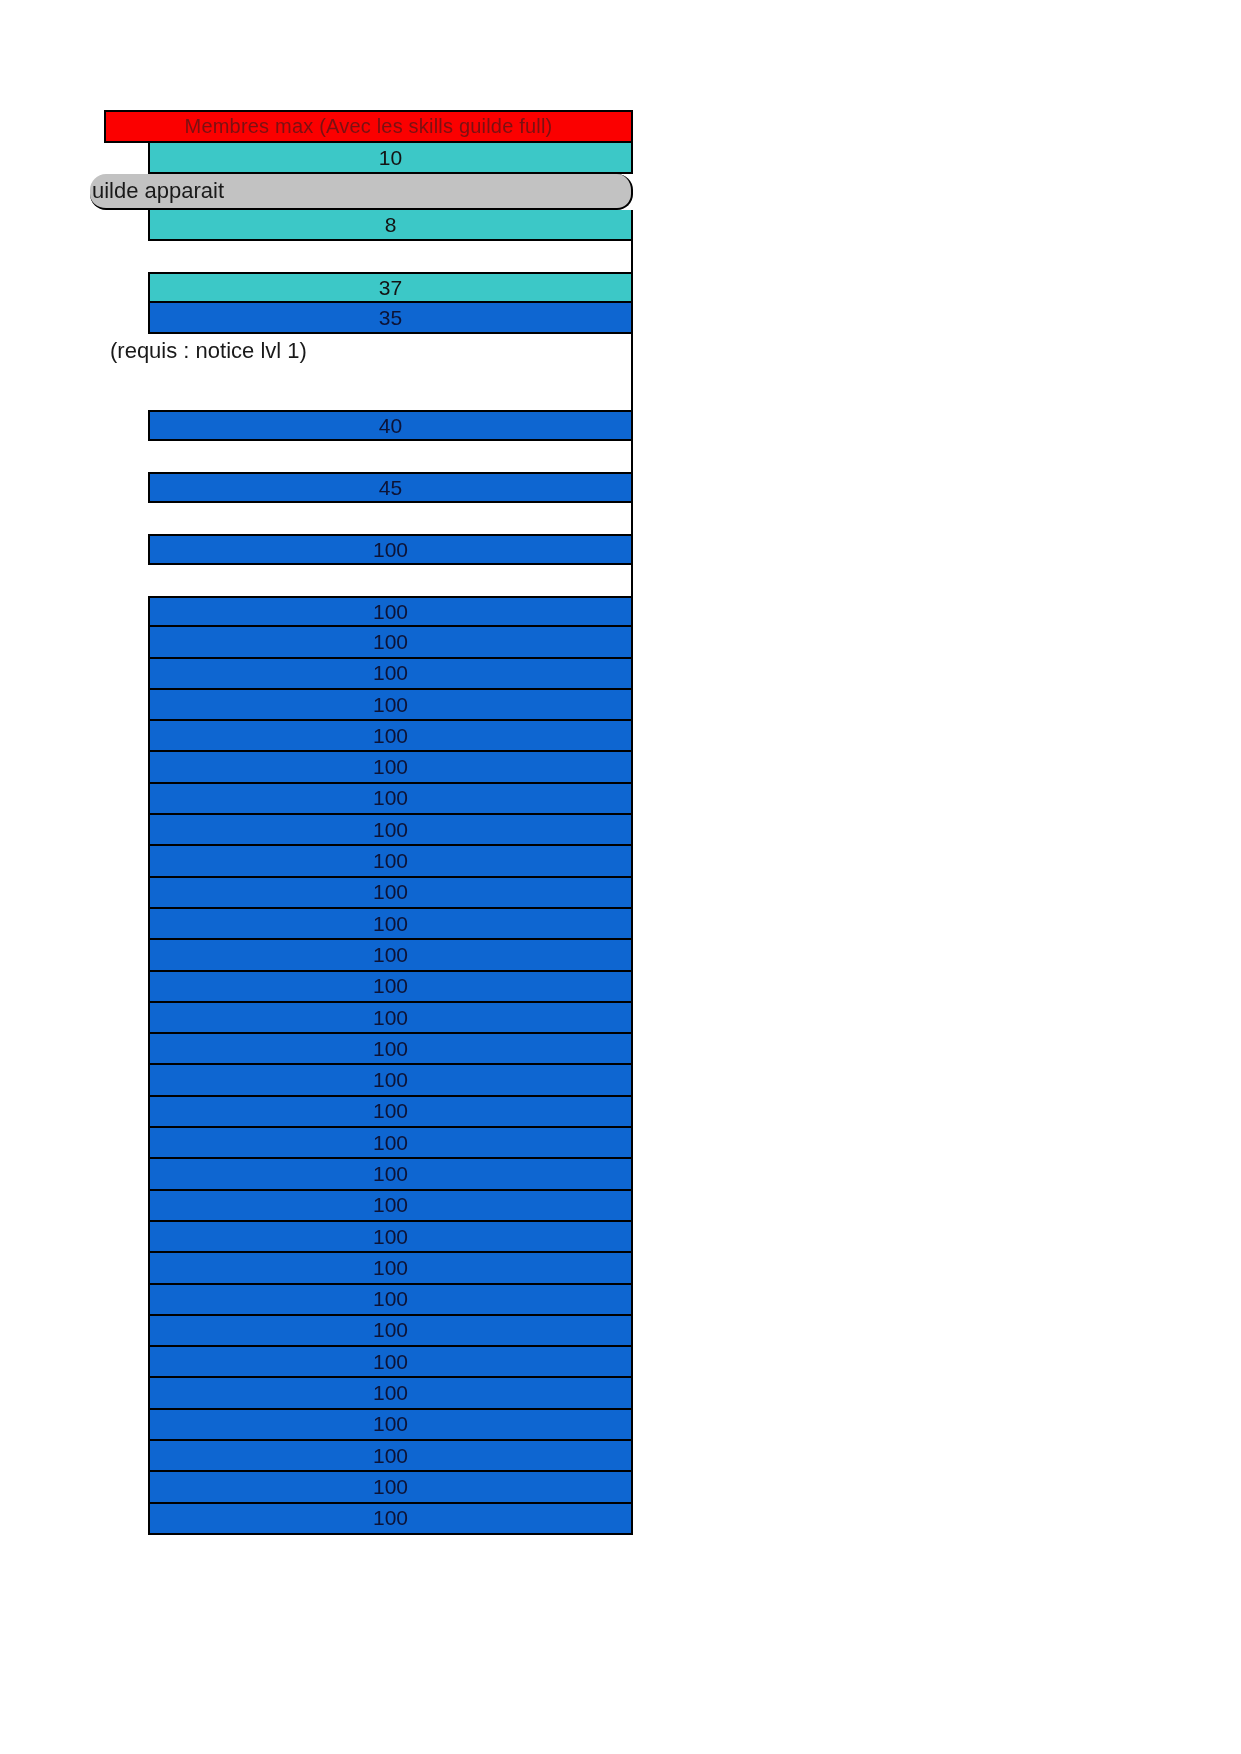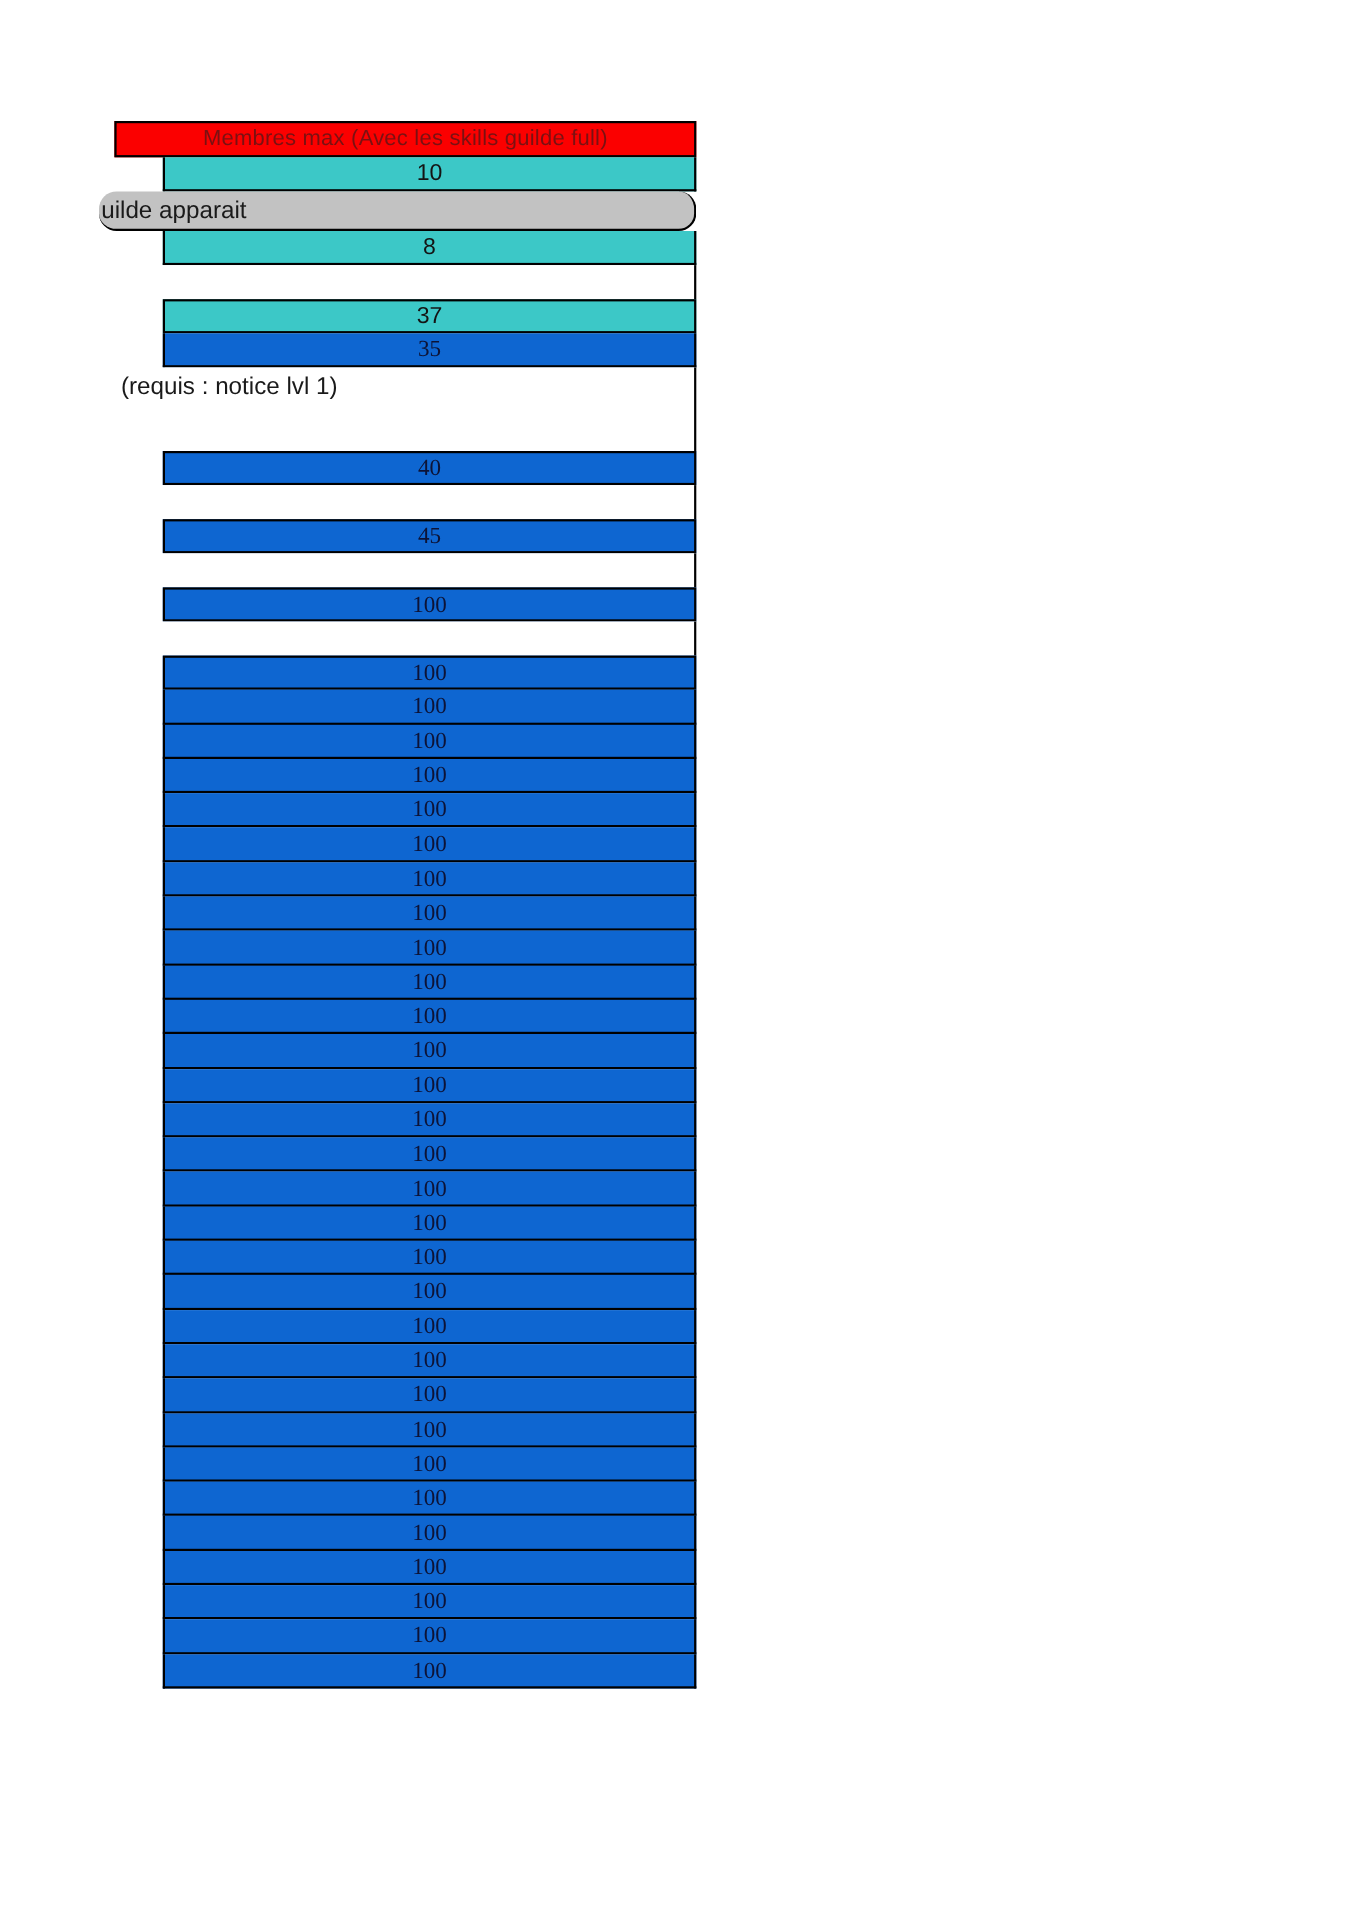--- a/index.html
+++ b/index.html
@@ -44,21 +44,21 @@
   }
   .row.value {
     height: 31px;
     font-size: 21px;
     display: flex;
     align-items: center;
     justify-content: center;
     margin-left: 44px;
   }
   .row.value.teal { background: var(--teal, #3CC8C7); color: #141414; }
-  .row.value.blue { background: var(--blue, #0E66D1); color: #0D1336; font-family: Liberation Serif, serif; }
+  .row.value.blue { background: var(--blue, #0E66D1); color: #0D1336; }
   .row.value.hundred { height: 31.3px; }
 
   .row.gray {
     height: 36px;
     background: var(--gray, #C2C2C2);
     margin-left: -14px;
     width: calc(100% + 14px);
     font-size: 22px;
     color: #1a1a1a;
     display: flex;

